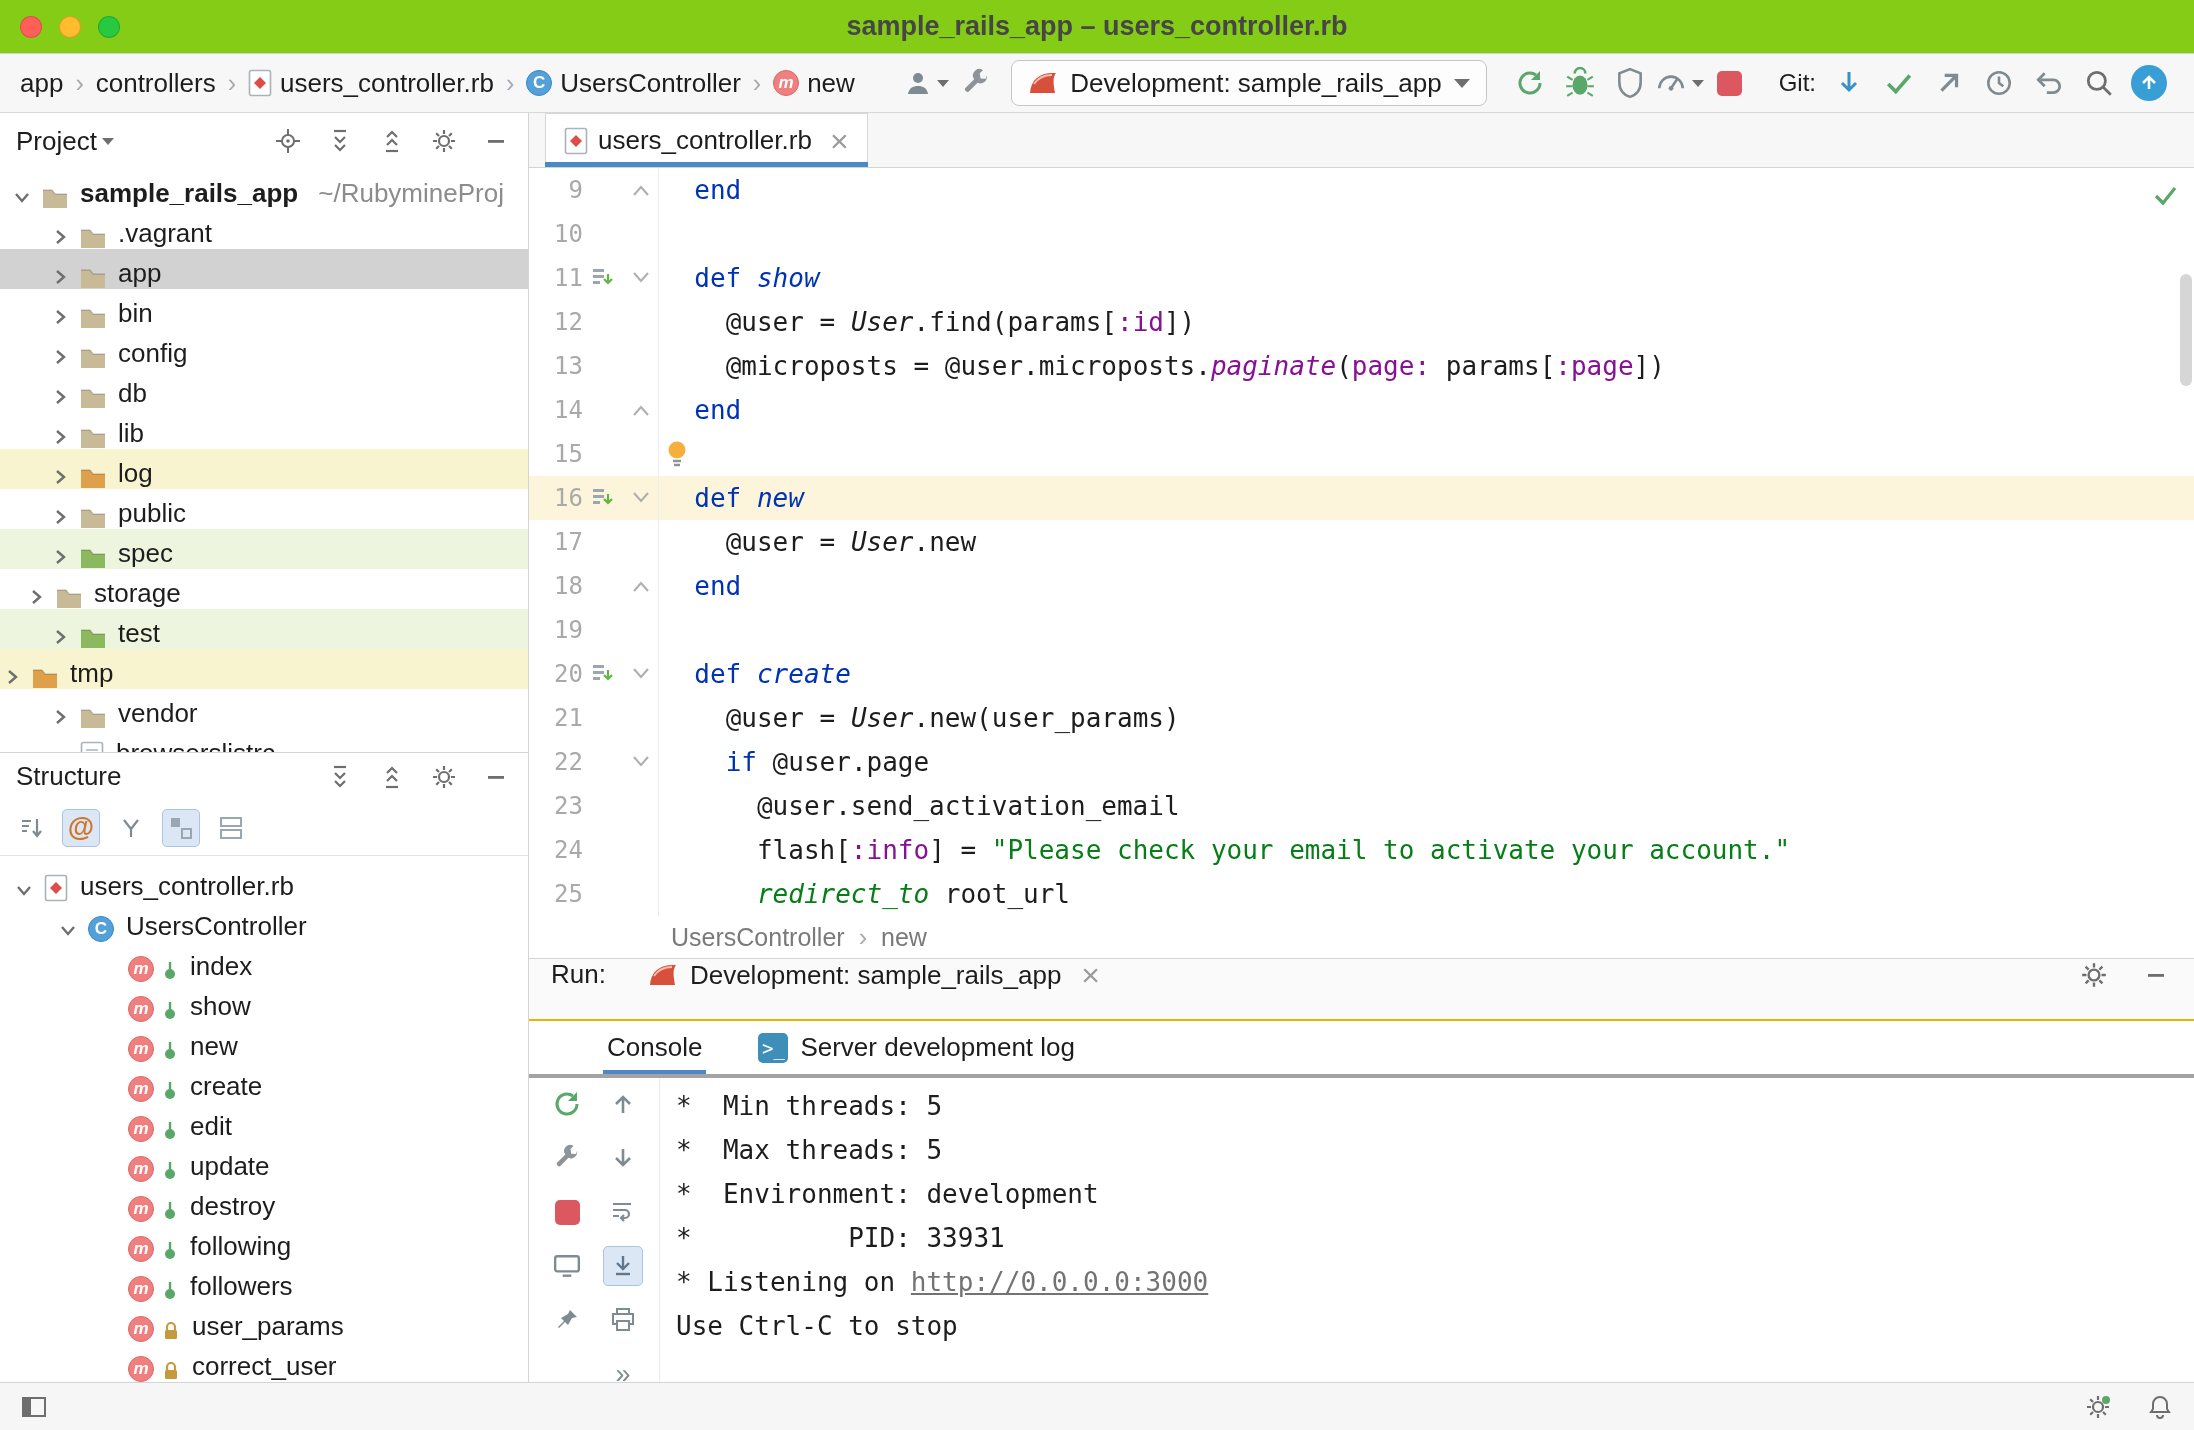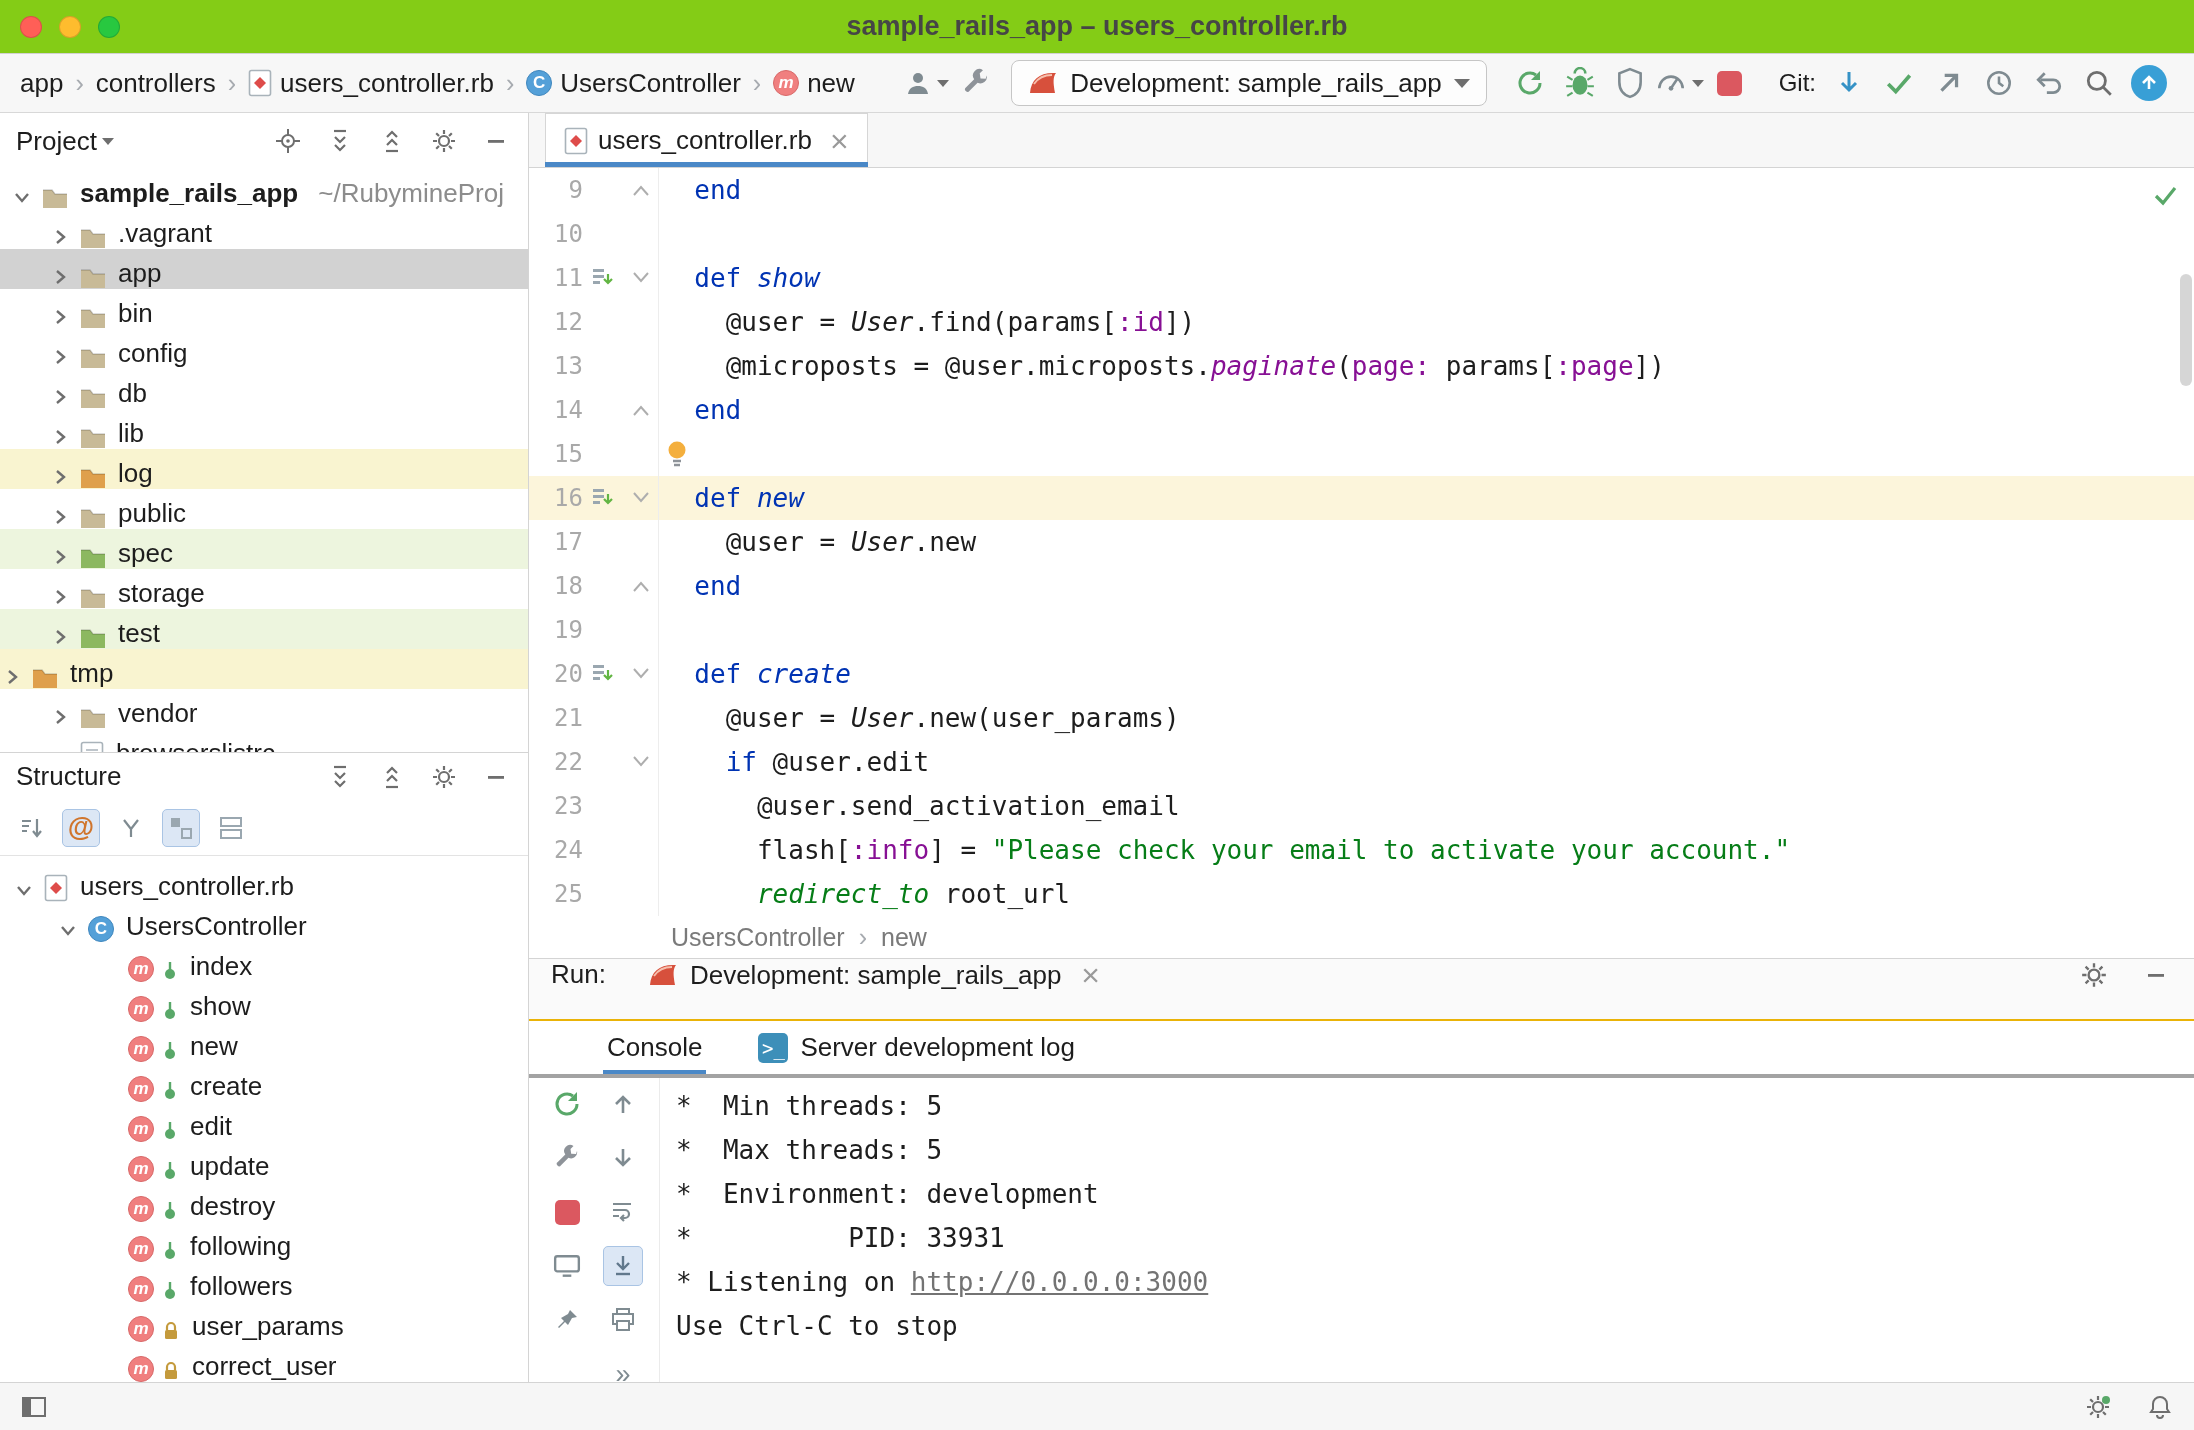--- a/index.html
+++ b/index.html
@@ -393,21 +393,21 @@
       <div class="ptrow rowg" style="padding-left:48px">
         <svg width="24" height="24" viewBox="0 0 24 24" style="flex:none">
           <path d="M9 6l7 6-7 6" stroke="#6E6E6E" stroke-width="2.4" fill="none"></path>
         </svg>
         <svg width="26" height="22" viewBox="0 0 26 22" style="flex:none">
           <path d="M1 3h9l3 4h12v14H1z" fill="#8CB860"></path>
           <path d="M1 3h9l3 4h12" fill="none" stroke="rgba(0,0,0,.18)" stroke-width="1.4"></path>
         </svg>
         <span class="plbl">spec</span>
       </div>
-      <div class="ptrow" style="padding-left:48px">
+      <div class="ptrow" style="padding-left:24px">
         <svg width="24" height="24" viewBox="0 0 24 24" style="flex:none">
           <path d="M9 6l7 6-7 6" stroke="#6E6E6E" stroke-width="2.4" fill="none"></path>
         </svg>
         <svg width="26" height="22" viewBox="0 0 26 22" style="flex:none">
           <path d="M1 3h9l3 4h12v14H1z" fill="#C8BA97"></path>
           <path d="M1 3h9l3 4h12" fill="none" stroke="rgba(0,0,0,.18)" stroke-width="1.4"></path>
         </svg>
         <span class="plbl">storage</span>
       </div>
       <div class="ptrow rowg" style="padding-left:48px">
@@ -677,21 +677,21 @@
               <rect x="2" y="3" width="11" height="3" fill="#9AA7B0"></rect>
               <rect x="2" y="9" width="11" height="3" fill="#9AA7B0"></rect>
               <rect x="2" y="15" width="7" height="3" fill="#9AA7B0"></rect>
               <path d="M17 8v9m-4-4l4 4 4-4" stroke="#62B543" stroke-width="2.2" fill="none"></path>
             </svg></span><span class="fold"><svg width="22" height="16" viewBox="0 0 22 16">
               <path d="M4 3l7 8 7-8" stroke="#AEAEAE" stroke-width="2" fill="none"></path>
             </svg></span><span class="codetxt"><span class="tk-pl">  </span><span class="tk-kw">def</span><span class="tk-pl"> </span><span class="tk-mname">create</span></span></div>
         <div class="code-line"><span class="ln">21</span><span class="gut"></span><span class="fold"></span><span class="codetxt"><span class="tk-pl">    </span><span class="tk-iv">@user</span><span class="tk-pl"> = </span><span class="tk-const">User</span><span class="tk-pl">.new(user_params)</span></span></div>
         <div class="code-line"><span class="ln">22</span><span class="gut"></span><span class="fold"><svg width="22" height="16" viewBox="0 0 22 16">
               <path d="M4 3l7 8 7-8" stroke="#AEAEAE" stroke-width="2" fill="none"></path>
-            </svg></span><span class="codetxt"><span class="tk-pl">    </span><span class="tk-kw">if</span><span class="tk-pl"> </span><span class="tk-iv">@user</span><span class="tk-pl">.edit</span></span></div>
+            </svg></span><span class="codetxt"><span class="tk-pl">    </span><span class="tk-kw">if</span><span class="tk-pl"> </span><span class="tk-iv">@user</span><span class="tk-pl">.page</span></span></div>
         <div class="code-line"><span class="ln">23</span><span class="gut"></span><span class="fold"></span><span class="codetxt"><span class="tk-pl">      </span><span class="tk-iv">@user</span><span class="tk-pl">.send_activation_email</span></span></div>
         <div class="code-line"><span class="ln">24</span><span class="gut"></span><span class="fold"></span><span class="codetxt"><span class="tk-pl">      flash[</span><span class="tk-sym">:info</span><span class="tk-pl">] = </span><span class="tk-str">"Please check your email to activate your account."</span></span></div>
         <div class="code-line"><span class="ln">25</span><span class="gut"></span><span class="fold"></span><span class="codetxt"><span class="tk-pl">      </span><span class="tk-rails">redirect_to</span><span class="tk-pl"> root_url</span></span></div>
       </div>
     <span class="inspect-ok">
       <svg width="26" height="26" viewBox="0 0 26 26">
           <path d="M4 14l7 7L23 6" stroke="#59A869" stroke-width="3.2" fill="none"></path>
         </svg>
     </span>
     <span class="scroll-thumb"></span>

